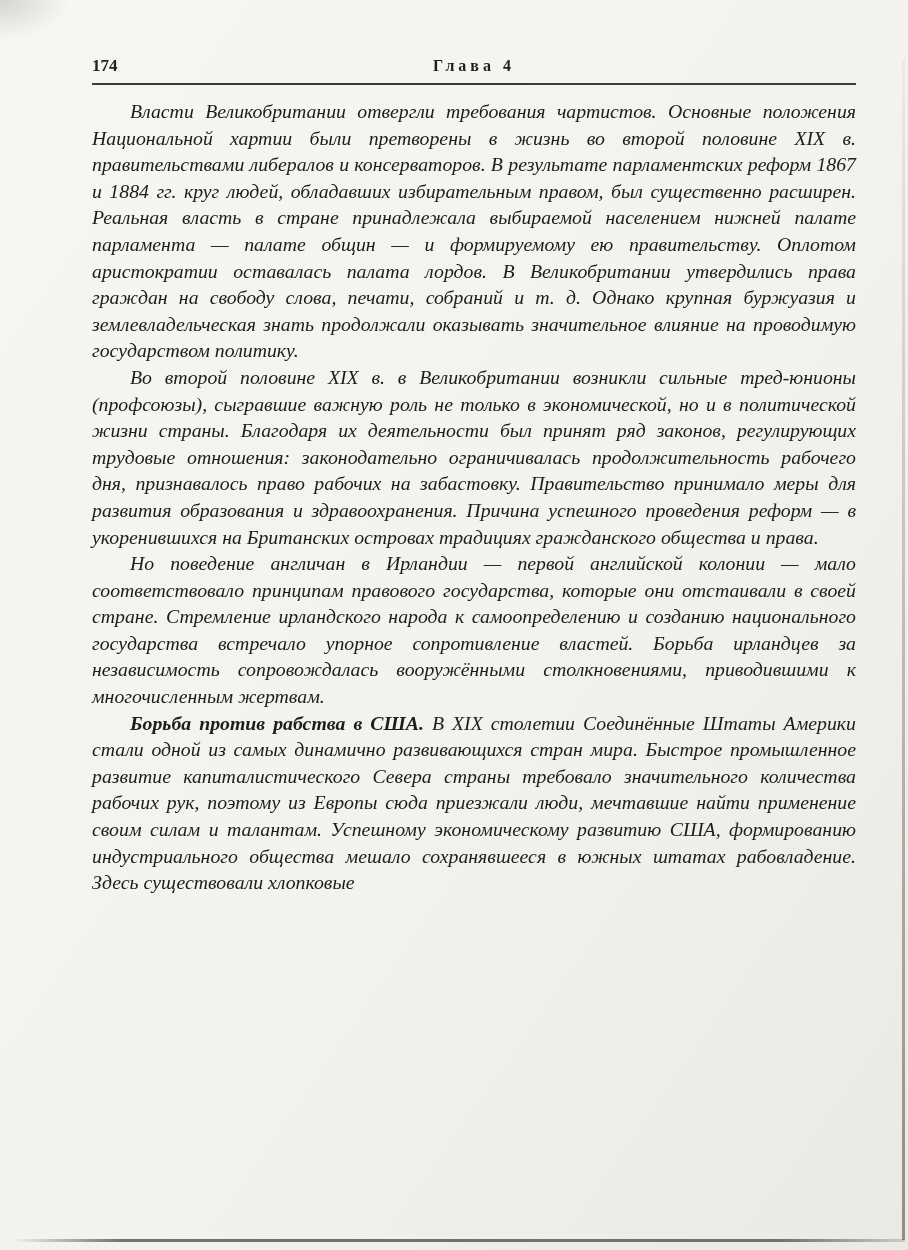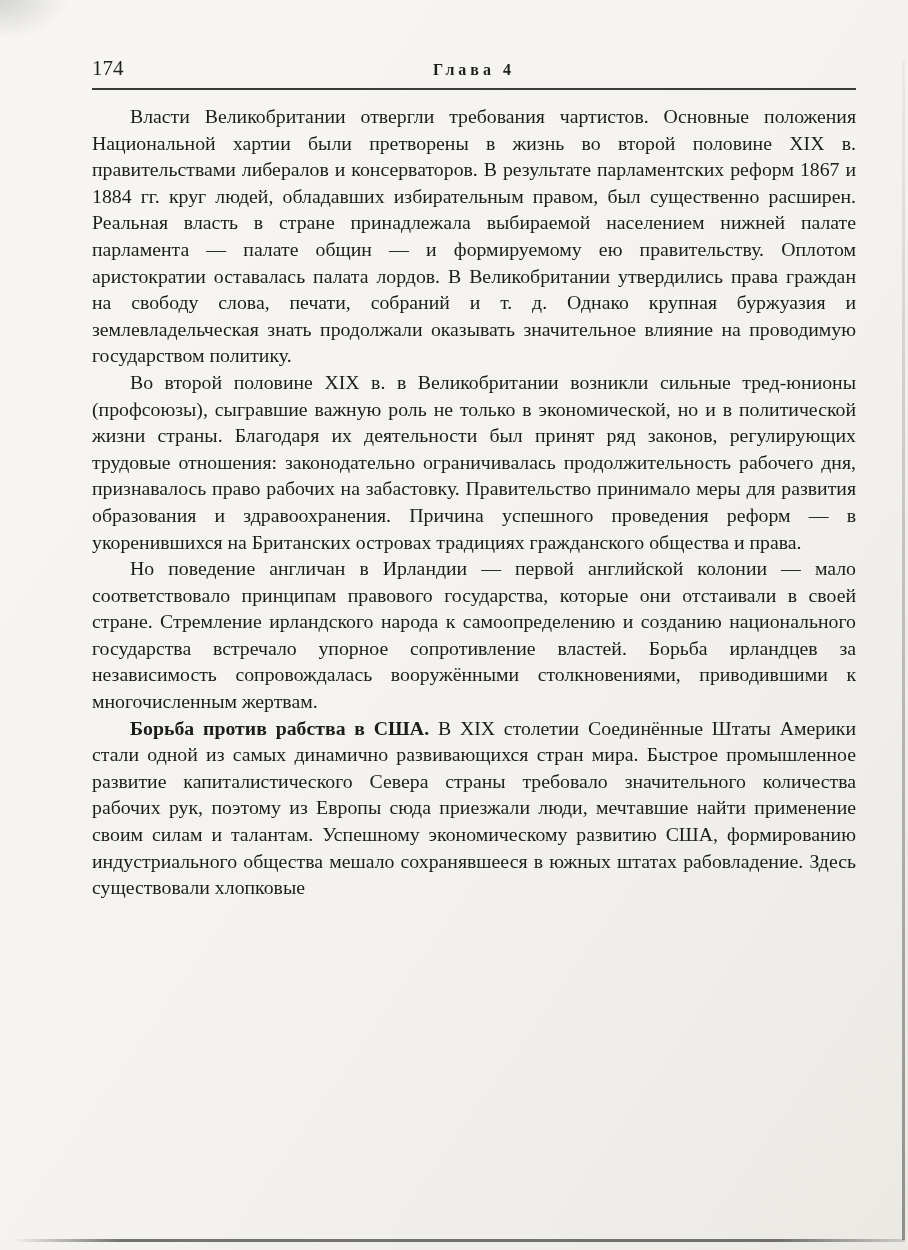--- a/index.html
+++ b/index.html
@@ -23,32 +23,32 @@
   }
   .scan-corner{
     position:absolute;left:0;top:0;width:70px;height:40px;
     background:radial-gradient(ellipse at top left, rgba(60,60,60,.18), rgba(60,60,60,0) 70%);
   }
   .content{position:absolute;left:92px;top:56px;width:764px;}
   .page-header{
     display:grid;grid-template-columns:1fr auto 1fr;align-items:baseline;
     margin-bottom:7px;
   }
-  .page-number{justify-self:start;font-size:21px;color:#222;}
+  .page-number{justify-self:start;font-size:17px;color:#222;font-weight:bold;}
   .chapter-title{
     justify-self:center;font-weight:bold;font-size:16px;
     letter-spacing:4px;color:#1f1f1f;
   }
   .header-spacer{justify-self:end;}
   .header-rule{height:2px;background:#3b3b3b;margin-bottom:13px;}
   .text-block p{
     margin:0;font-size:19.8px;line-height:26.6px;color:#1c1c1c;
     text-align:justify;
   }
-  .text-block p.indent{text-indent:38px;}
+  .text-block p.indent{text-indent:38px;font-style:italic;}
   .text-block p.gap{}
   .text-block b{font-weight:bold;}
 </style>
 </head>
 <body>
 
 <div class="page">
   <div class="scan-corner"></div>
 
   <div class="content">

